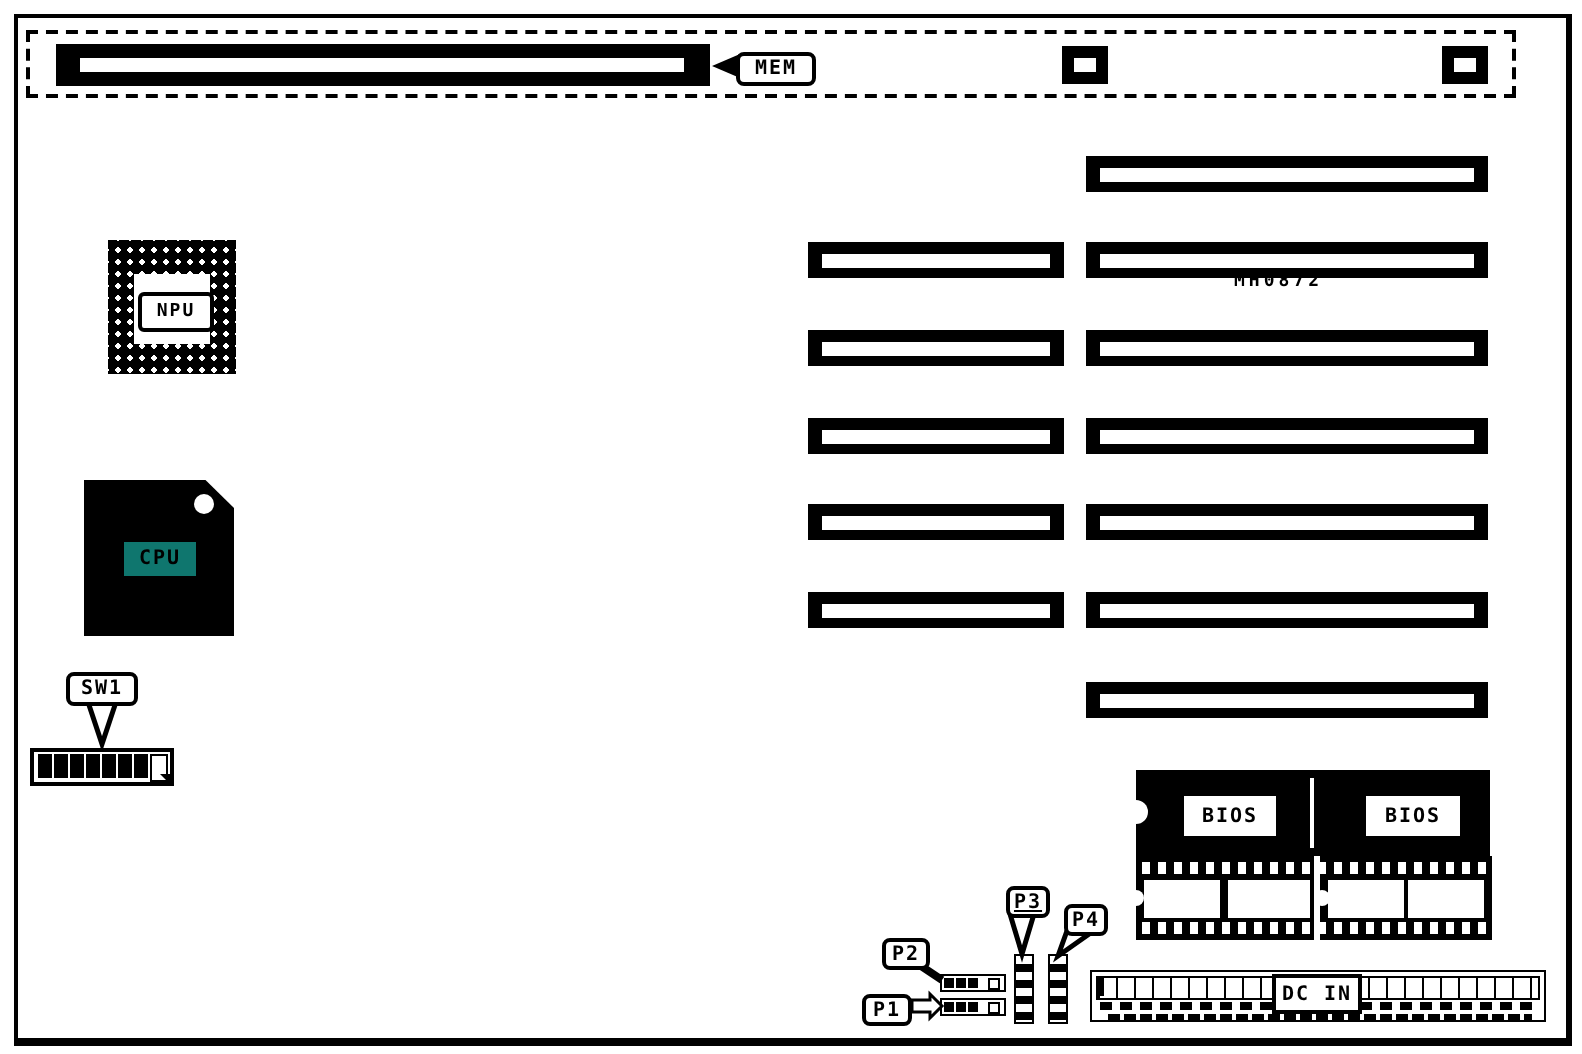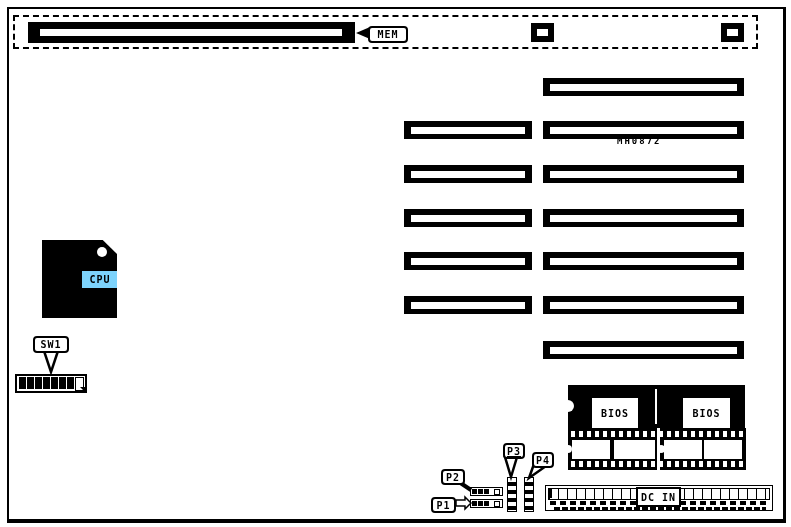--- a/index.html
+++ b/index.html
@@ -33,23 +33,23 @@
        background-size:6px 6px;background-position:2px 2px;}
   .npu-center{position:absolute;left:13px;top:17px;width:38px;height:35px;background:#fff;}
   .npu-label{position:absolute;left:15px;top:26px;width:34px;height:16px;background:#fff;
              border:2px solid #000;border-radius:3px;display:flex;align-items:center;
              justify-content:center;font-size:9px;font-weight:700;letter-spacing:1px;}
 
   
   .cpu{left:42px;top:240px;width:75px;height:78px;background:#000;
        clip-path:polygon(0 0,81% 0,100% 18%,100% 100%,0 100%);}
   .cpu-dot{position:absolute;left:55px;top:7px;width:10px;height:10px;border-radius:50%;background:#fff;}
-  .cpu-label{position:absolute;left:20px;top:31px;width:36px;height:17px;background:#7dd3fc;
+  .cpu-label{position:absolute;left:20px;top:31px;width:36px;height:17px;background:#0f766e;
              display:flex;align-items:center;justify-content:center;font-size:10px;
-             font-weight:700;letter-spacing:1px;margin-left:20px;}
+             font-weight:700;letter-spacing:1px;}
 
   
   .sw1-callout{left:33px;top:336px;width:36px;height:17px;align-items:center;}
   .dip{left:15px;top:374px;width:72px;height:19px;border:2px solid #000;background:#fff;
        display:flex;align-items:center;gap:1px;padding-left:2px;}
   .dip-cell{width:7px;height:12px;position:relative;}
   .dip-cell.on{background:#000;}
   .dip-cell.off{background:#fff;border:1px solid #000;}
   .dip-cursor{position:absolute;right:-3px;bottom:-3px;width:0;height:0;
               border-top:6px solid #000;border-left:6px solid rgba(0,0,0,0);}
@@ -58,21 +58,21 @@
   .slot{position:absolute;box-sizing:border-box;height:18px;background:#000;}
   .slot-stripe{position:absolute;left:7px;right:7px;top:6px;bottom:5px;background:#fff;}
 
   
   .partnum{left:617px;top:100px;font-size:9px;letter-spacing:2px;font-weight:700;margin-top:36px;}
 
   
   .bios{left:568px;top:385px;width:177px;height:43px;background:#000;}
   .bios-notch{position:absolute;left:-6px;top:15px;width:12px;height:12px;border-radius:50%;background:#fff;}
   .bios-divider{position:absolute;left:87px;top:4px;width:2px;height:35px;background:#fff;}
-  .bios-tag{position:absolute;top:13px;height:30px;background:#fff;display:flex;align-items:center;
+  .bios-tag{position:absolute;top:13px;height:20px;background:#fff;display:flex;align-items:center;
             justify-content:center;font-size:10px;font-weight:700;letter-spacing:1px;padding:0 4px;}
   .bios-tag.left{left:24px;width:38px;}
   .bios-tag.right{left:115px;width:39px;}
 
   
   .eprom{left:568px;top:428px;width:178px;height:42px;background:#000;}
   .eprom-pins{position:absolute;left:3px;right:3px;height:6px;
               background:repeating-linear-gradient(90deg,#fff 0 4px,#000 4px 8px);}
   .eprom-pins.top{top:3px;} .eprom-pins.bottom{bottom:3px;}
   .eprom-window{position:absolute;top:12px;height:19px;background:#fff;}
@@ -122,20 +122,24 @@
   <div class="abs socket-small" style="left:531px;">
     <div class="hole"></div>
   </div>
   <div class="abs socket-small" style="left:721px;">
     <div class="hole"></div>
   </div>
   <div class="abs callout mem-callout">
     <span>MEM</span>
   </div>
 
+  <div class="abs npu">
+    <div class="npu-center"></div>
+    <div class="npu-label">NPU</div>
+  </div>
 
   <div class="abs cpu">
     <div class="cpu-dot"></div>
     <div class="cpu-label">CPU</div>
   </div>
 
   <div class="abs callout sw1-callout">
     <span>SW1</span>
   </div>
   <div class="abs dip">

